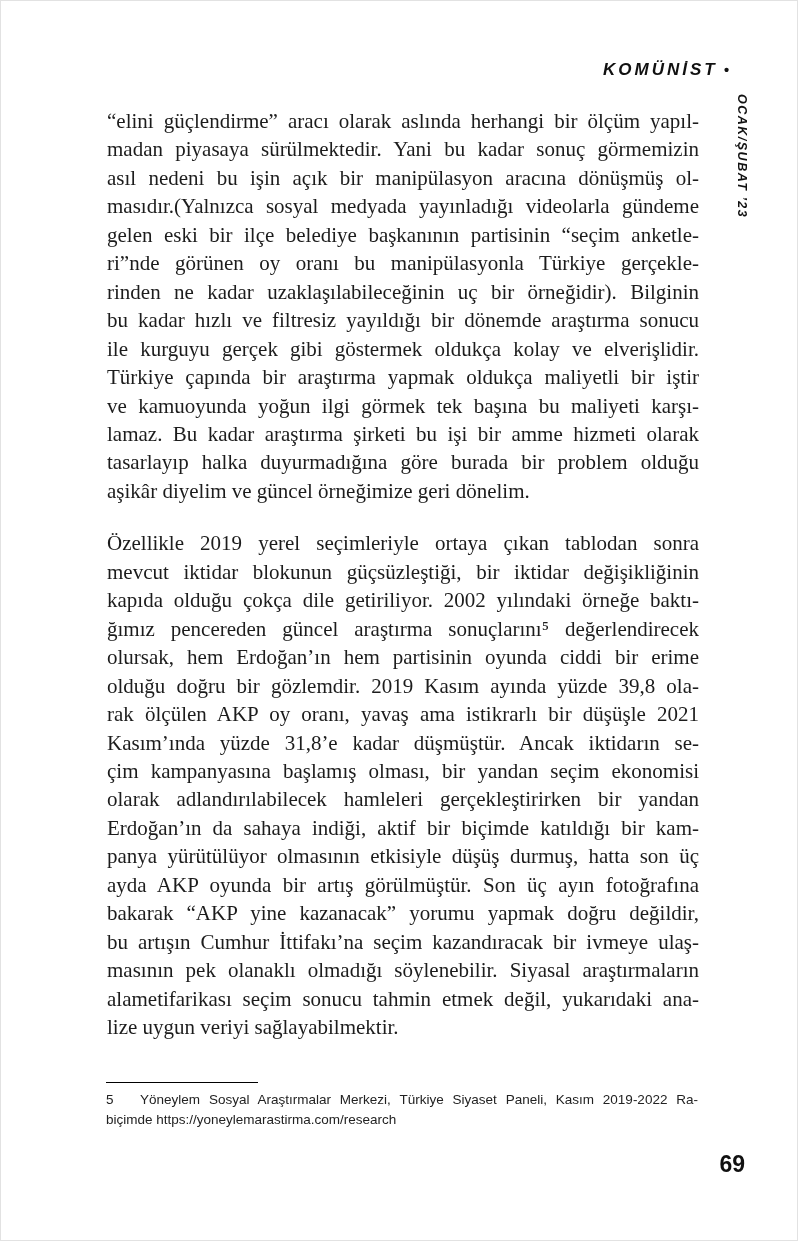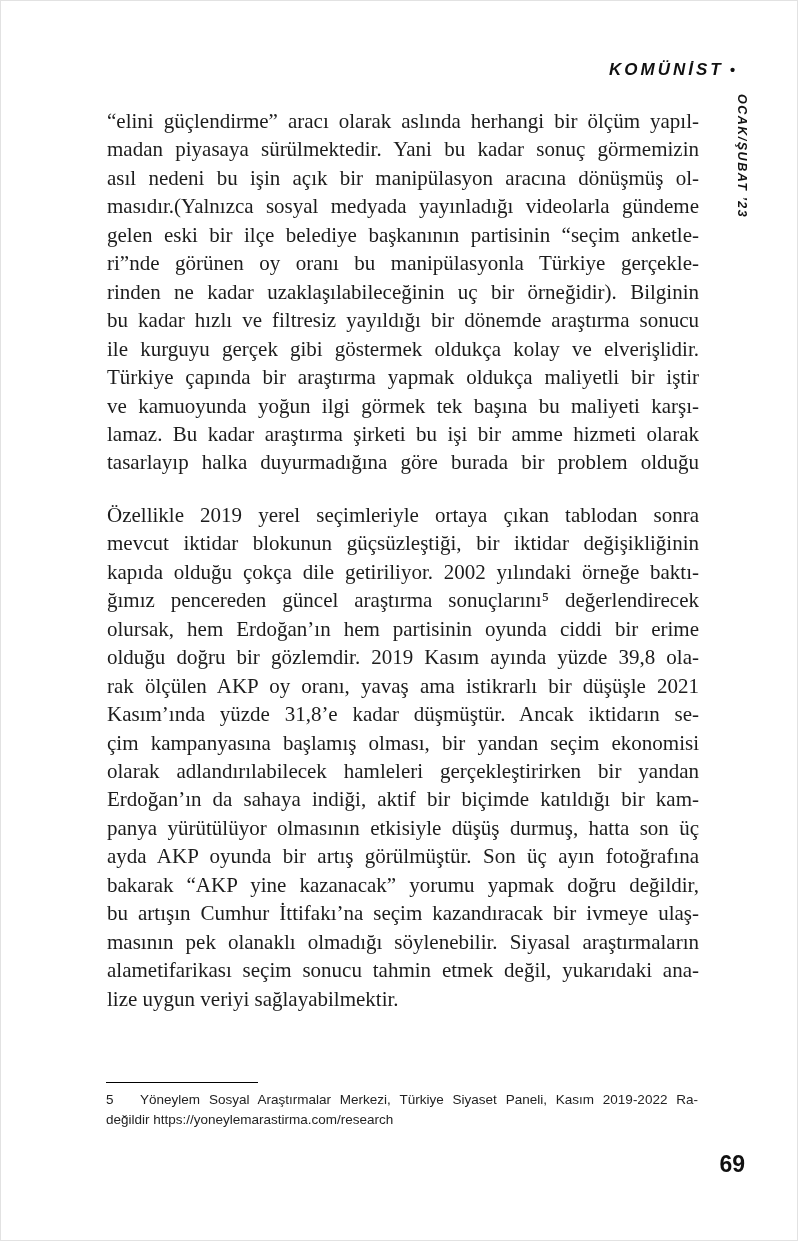--- a/index.html
+++ b/index.html
@@ -14,21 +14,21 @@
     background: #ffffff;
     box-sizing: border-box;
     border: 1px solid #e2e2e2;
     font-family: "Liberation Serif", serif;
     color: #1c1c1c;
     overflow: hidden;
   }
   .magazine-title {
     position: absolute;
     top: 59px;
-    right: 62px;
+    right: 68px;
     font-family: "Liberation Sans", sans-serif;
     font-style: italic;
     font-weight: bold;
     font-size: 17px;
     letter-spacing: 3px;
     color: #111;
     white-space: nowrap;
   }
   .magazine-title .bullet {
     letter-spacing: 0;
@@ -114,20 +114,21 @@
         <div class="tline">masıdır.(Yalnızca sosyal medyada yayınladığı videolarla gündeme</div>
         <div class="tline">gelen eski bir ilçe belediye başkanının partisinin “seçim anketle-</div>
         <div class="tline">ri”nde görünen oy oranı bu manipülasyonla Türkiye gerçekle-</div>
         <div class="tline">rinden ne kadar uzaklaşılabileceğinin uç bir örneğidir). Bilginin</div>
         <div class="tline">bu kadar hızlı ve filtresiz yayıldığı bir dönemde araştırma sonucu</div>
         <div class="tline">ile kurguyu gerçek gibi göstermek oldukça kolay ve elverişlidir.</div>
         <div class="tline">Türkiye çapında bir araştırma yapmak oldukça maliyetli bir iştir</div>
         <div class="tline">ve kamuoyunda yoğun ilgi görmek tek başına bu maliyeti karşı-</div>
         <div class="tline">lamaz. Bu kadar araştırma şirketi bu işi bir amme hizmeti olarak</div>
         <div class="tline">tasarlayıp halka duyurmadığına göre burada bir problem olduğu</div>
+        <div class="tline tline-last">aşikâr diyelim ve güncel örneğimize geri dönelim.</div>
       </div>
     <div class="paragraph">
         <div class="tline">Özellikle 2019 yerel seçimleriyle ortaya çıkan tablodan sonra</div>
         <div class="tline">mevcut iktidar blokunun güçsüzleştiği, bir iktidar değişikliğinin</div>
         <div class="tline">kapıda olduğu çokça dile getiriliyor. 2002 yılındaki örneğe baktı-</div>
         <div class="tline">ğımız pencereden güncel araştırma sonuçlarını⁵ değerlendirecek</div>
         <div class="tline">olursak, hem Erdoğan’ın hem partisinin oyunda ciddi bir erime</div>
         <div class="tline">olduğu doğru bir gözlemdir. 2019 Kasım ayında yüzde 39,8 ola-</div>
         <div class="tline">rak ölçülen AKP oy oranı, yavaş ama istikrarlı bir düşüşle 2021</div>
         <div class="tline">Kasım’ında yüzde 31,8’e kadar düşmüştür. Ancak iktidarın se-</div>
@@ -141,18 +142,18 @@
         <div class="tline">masının pek olanaklı olmadığı söylenebilir. Siyasal araştırmaların</div>
         <div class="tline">alametifarikası seçim sonucu tahmin etmek değil, yukarıdaki ana-</div>
         <div class="tline tline-last">lize uygun veriyi sağlayabilmektir.</div>
       </div>
   </div>
 
   <div class="footnote-rule"></div>
 
   <div class="footnote">
       <div class="tline">5&nbsp;&nbsp;&nbsp;Yöneylem Sosyal Araştırmalar Merkezi, Türkiye Siyaset Paneli, Kasım 2019-2022 Ra-</div>
-      <div class="tline tline-last">değildir https://yoneylemarastirma.com/research</div>
+      <div class="tline tline-last">biçimde https://yoneylemarastirma.com/research</div>
     </div>
 
   <div class="page-number">69</div>
 
 </div>
 
 </body></html>

